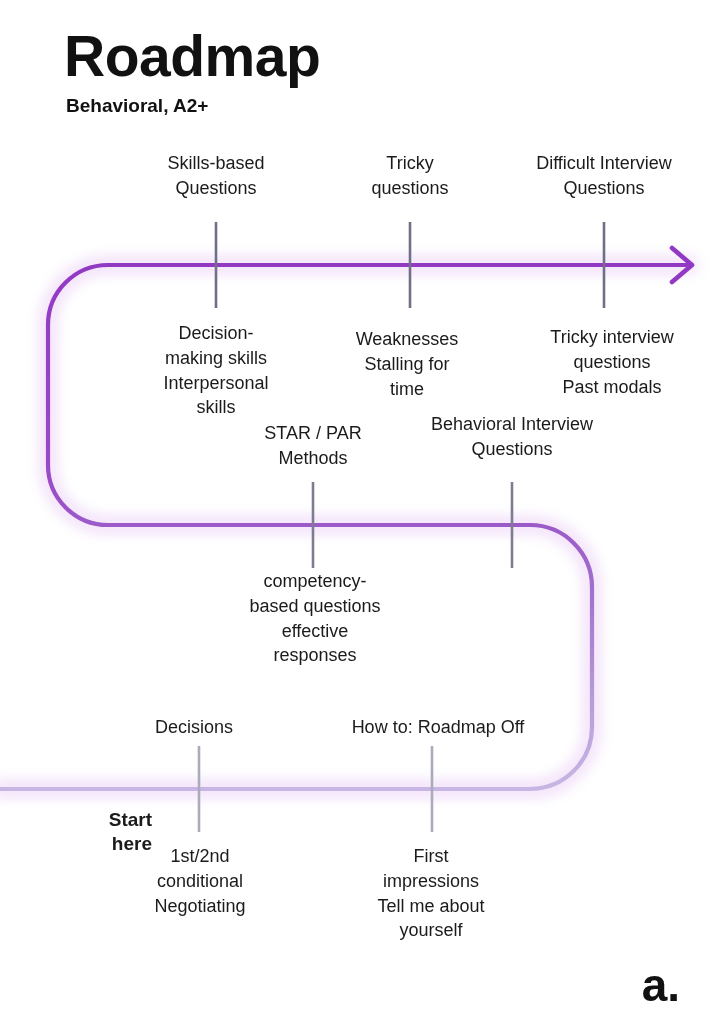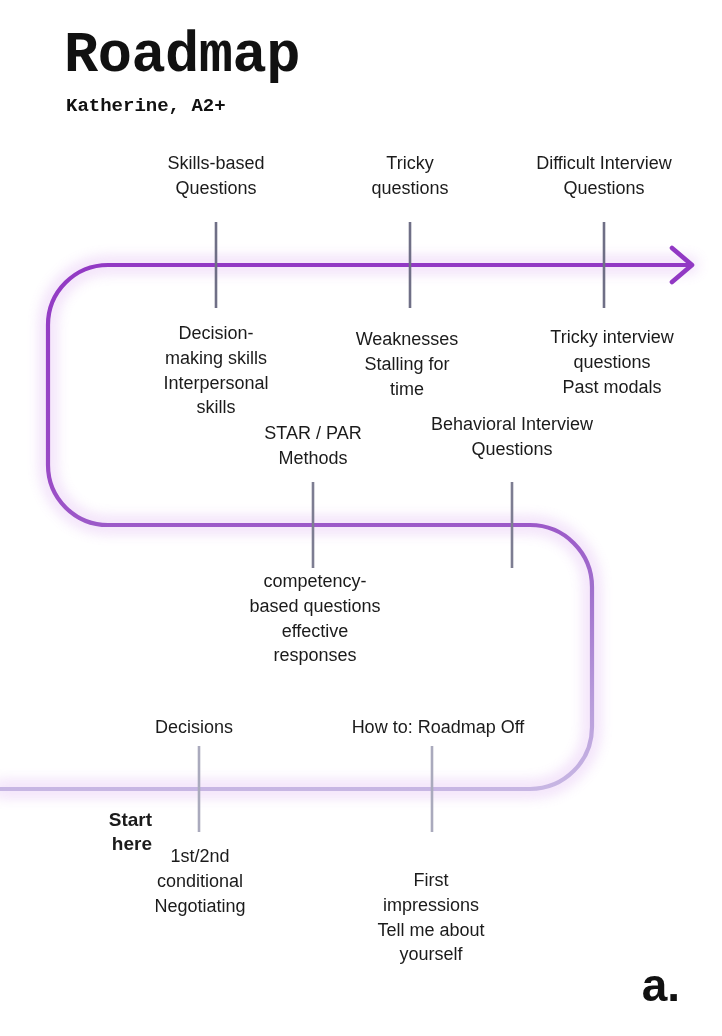--- a/index.html
+++ b/index.html
@@ -27,21 +27,20 @@
     width: 722px;
     height: 1036px;
     pointer-events: none;
   }
 
   
   #header {
     position: absolute;
     left: 64px;
     top: 28px;
-    font-family: Liberation Mono, monospace;
   }
   #title {
     font-size: 57px;
     font-weight: bold;
     color: #111111;
     letter-spacing: -0.5px;
     line-height: 1.0;
     margin: 0;
     white-space: nowrap;
   }
@@ -146,21 +145,21 @@
     </g>
 
     <g>
       <line x1="199" y1="746" x2="199" y2="832" stroke="#aaaabd" stroke-width="2.6"></line>
       <line x1="432" y1="746" x2="432" y2="832" stroke="#aaaabd" stroke-width="2.6"></line>
     </g>
   </svg>
 
   <div id="header">
     <div id="title">Roadmap</div>
-    <div id="subtitle">Katherine, A2+</div>
+    <div id="subtitle">Behavioral, A2+</div>
   </div>
 
   <div class="label ctr" style="left:216px; top:151px; width:180px;">Skills-based
 Questions</div>
 
   <div class="label ctr" style="left:410px; top:151px; width:150px;">Tricky
 questions</div>
 
   <div class="label ctr" style="left:604px; top:151px; width:200px;">Difficult Interview
 Questions</div>
@@ -191,21 +190,21 @@
 
 
   <div class="label ctr" style="left:194px; top:715px; width:180px;">Decisions</div>
 
   <div class="label ctr" style="left:438px; top:715px; width:260px;">How to: Roadmap Off</div>
 
   <div class="label ctr" style="left:200px; top:844px; width:180px;">1st/2nd
 conditional
 Negotiating</div>
 
-  <div class="label ctr" style="left:431px; top:844px; width:190px;margin-top:24px;">First
+  <div class="label ctr" style="left:431px; top:844px; width:190px;">First
 impressions
 Tell me about
 yourself</div>
 
   <div class="label bold" style="left:32px; top:808px; width:120px;">Start
 here</div>
 
   <div id="signature">a.</div>
 
 </div>

